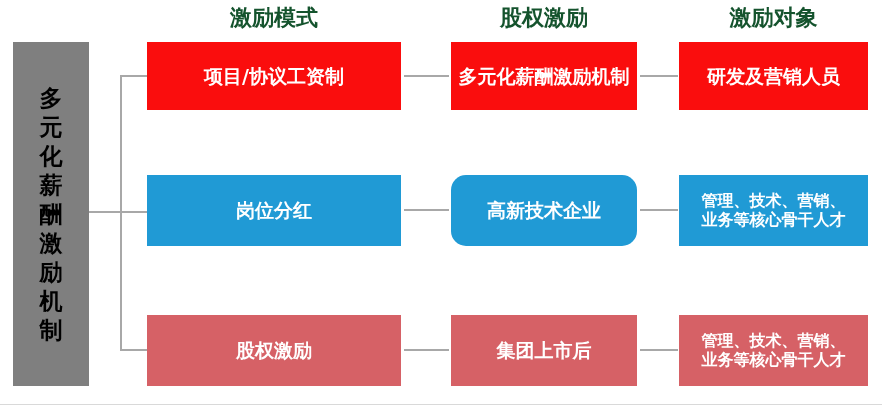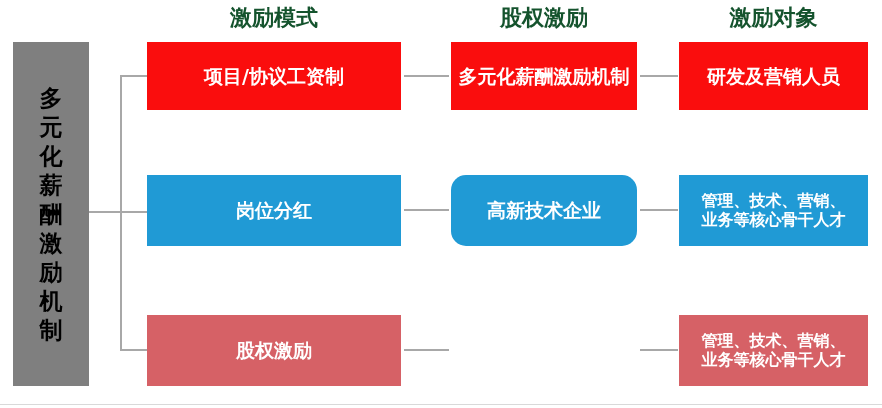--- a/index.html
+++ b/index.html
@@ -106,18 +106,19 @@
 
   <div class="box c3box r1box" style="background: rgb(250, 13, 13);">研发及营销人员</div>
   <div class="line hline" style="left:404px; top:209px; width:45px;"></div>
   <div class="box c2box r2box" style="background: rgb(32, 154, 213); border-radius: 15px;">高新技术企业</div>
   <div class="line hline" style="left:640px; top:209px; width:38px;"></div>
   <div class="box c3box r2box small" style="background: rgb(32, 154, 213);">管理、技术、营销、
 业务等核心骨干人才</div>
 
   <div class="box c1box r3box" style="background: rgb(214, 97, 102);">股权激励</div>
   <div class="line hline" style="left:404px; top:349px; width:45px;"></div>
+  <div class="box c2box r3box" style="background: rgb(214, 97, 102);">集团上市后</div>
   <div class="line hline" style="left:640px; top:349px; width:38px;"></div>
   <div class="box c3box r3box small" style="background: rgb(214, 97, 102);">管理、技术、营销、
 业务等核心骨干人才</div>
 
   <div class="bottom-rule"></div>
 </div>
 
 </body></html>

